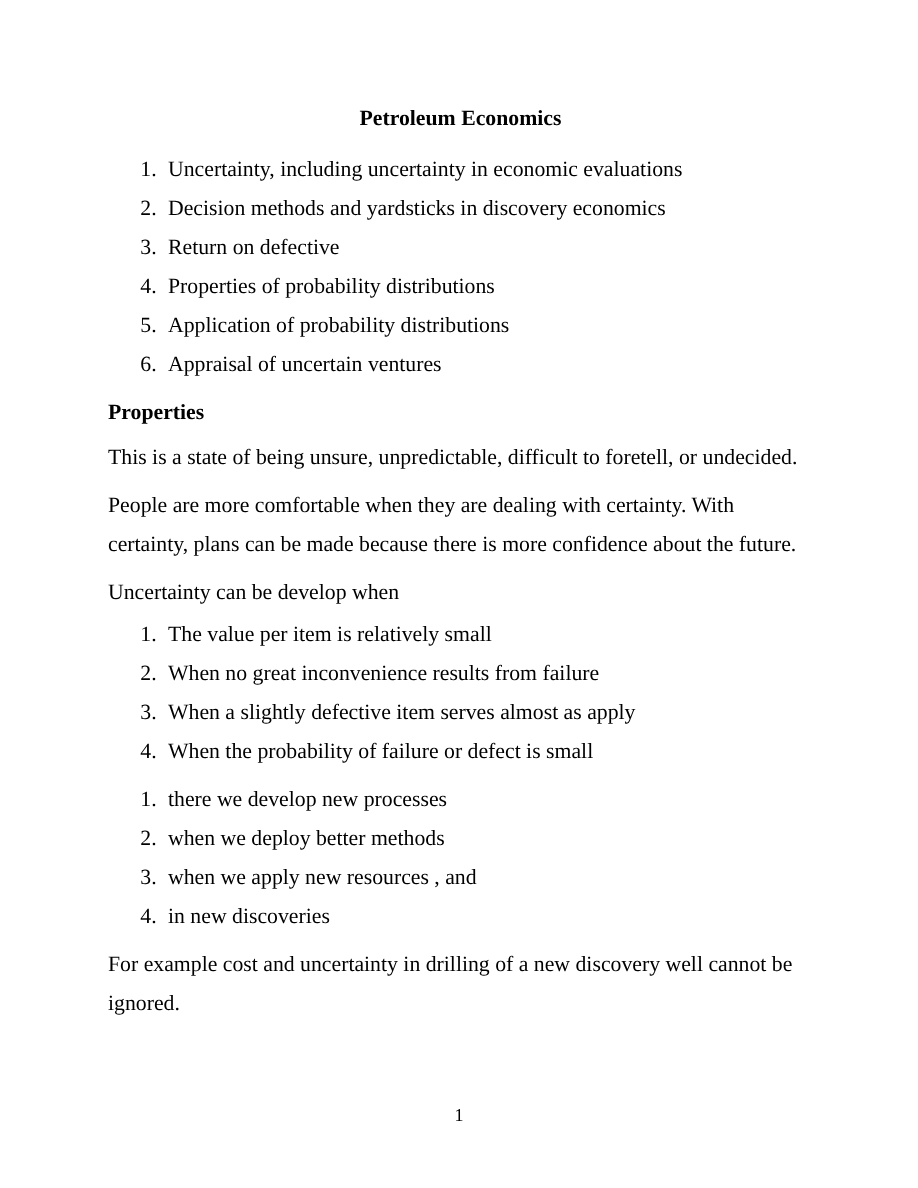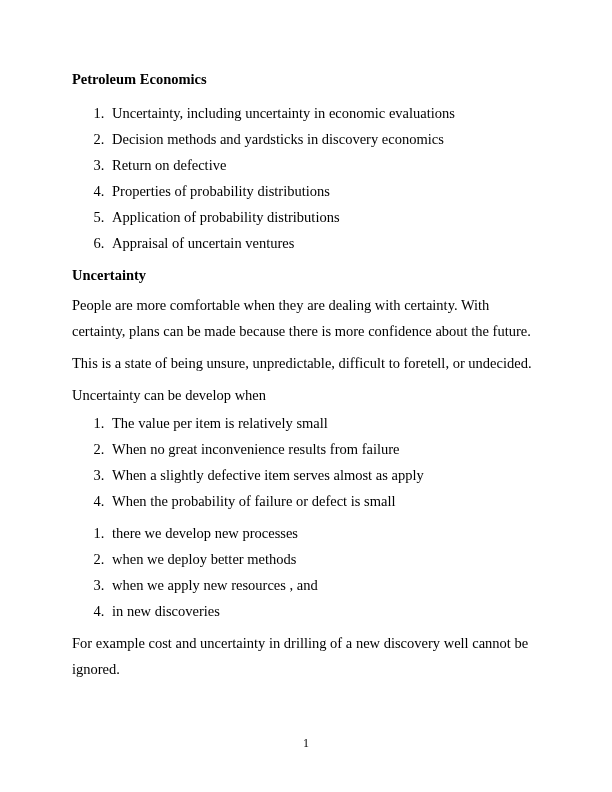--- a/index.html
+++ b/index.html
@@ -14,20 +14,21 @@
     background: #ffffff;
     box-sizing: border-box;
     padding: 66px 70px 0 72px;
     font-family: "Liberation Serif", "DejaVu Serif", serif;
     font-size: 14.5px;
     line-height: 26px;
     color: #000000;
     overflow: hidden;
   }
   .doc-title {
+    text-align: center;
     font-weight: bold;
     font-size: 14.5px;
     margin: 0 0 8px 0;
   }
   .num-list {
     margin: 0 0 6px 0;
     padding: 0 0 0 36px;
     list-style: decimal outside;
   }
   .num-list li {
@@ -64,25 +65,25 @@
 
   <ol class="num-list">
     <li>Uncertainty, including uncertainty in economic evaluations</li>
     <li>Decision methods and yardsticks in discovery economics</li>
     <li>Return on defective</li>
     <li>Properties of probability distributions</li>
     <li>Application of probability distributions</li>
     <li>Appraisal of uncertain ventures</li>
   </ol>
 
-  <p class="section-heading">Uncertainty</p>
+  <p class="section-heading">Properties</p>
+
+  <p class="para">This is a state of being unsure, unpredictable, difficult to foretell, or undecided.</p>
 
   <p class="para">People are more comfortable when they are dealing with certainty. With certainty, plans can be made because there is more confidence about the future.</p>
-
-  <p class="para">This is a state of being unsure, unpredictable, difficult to foretell, or undecided.</p>
 
   <p class="para-tight">Uncertainty can be develop when</p>
 
   <ol class="num-list">
     <li>The value per item is relatively small</li>
     <li>When no great inconvenience results from failure</li>
     <li>When a slightly defective item serves almost as apply</li>
     <li>When the probability of failure  or defect is small</li>
   </ol>
 

